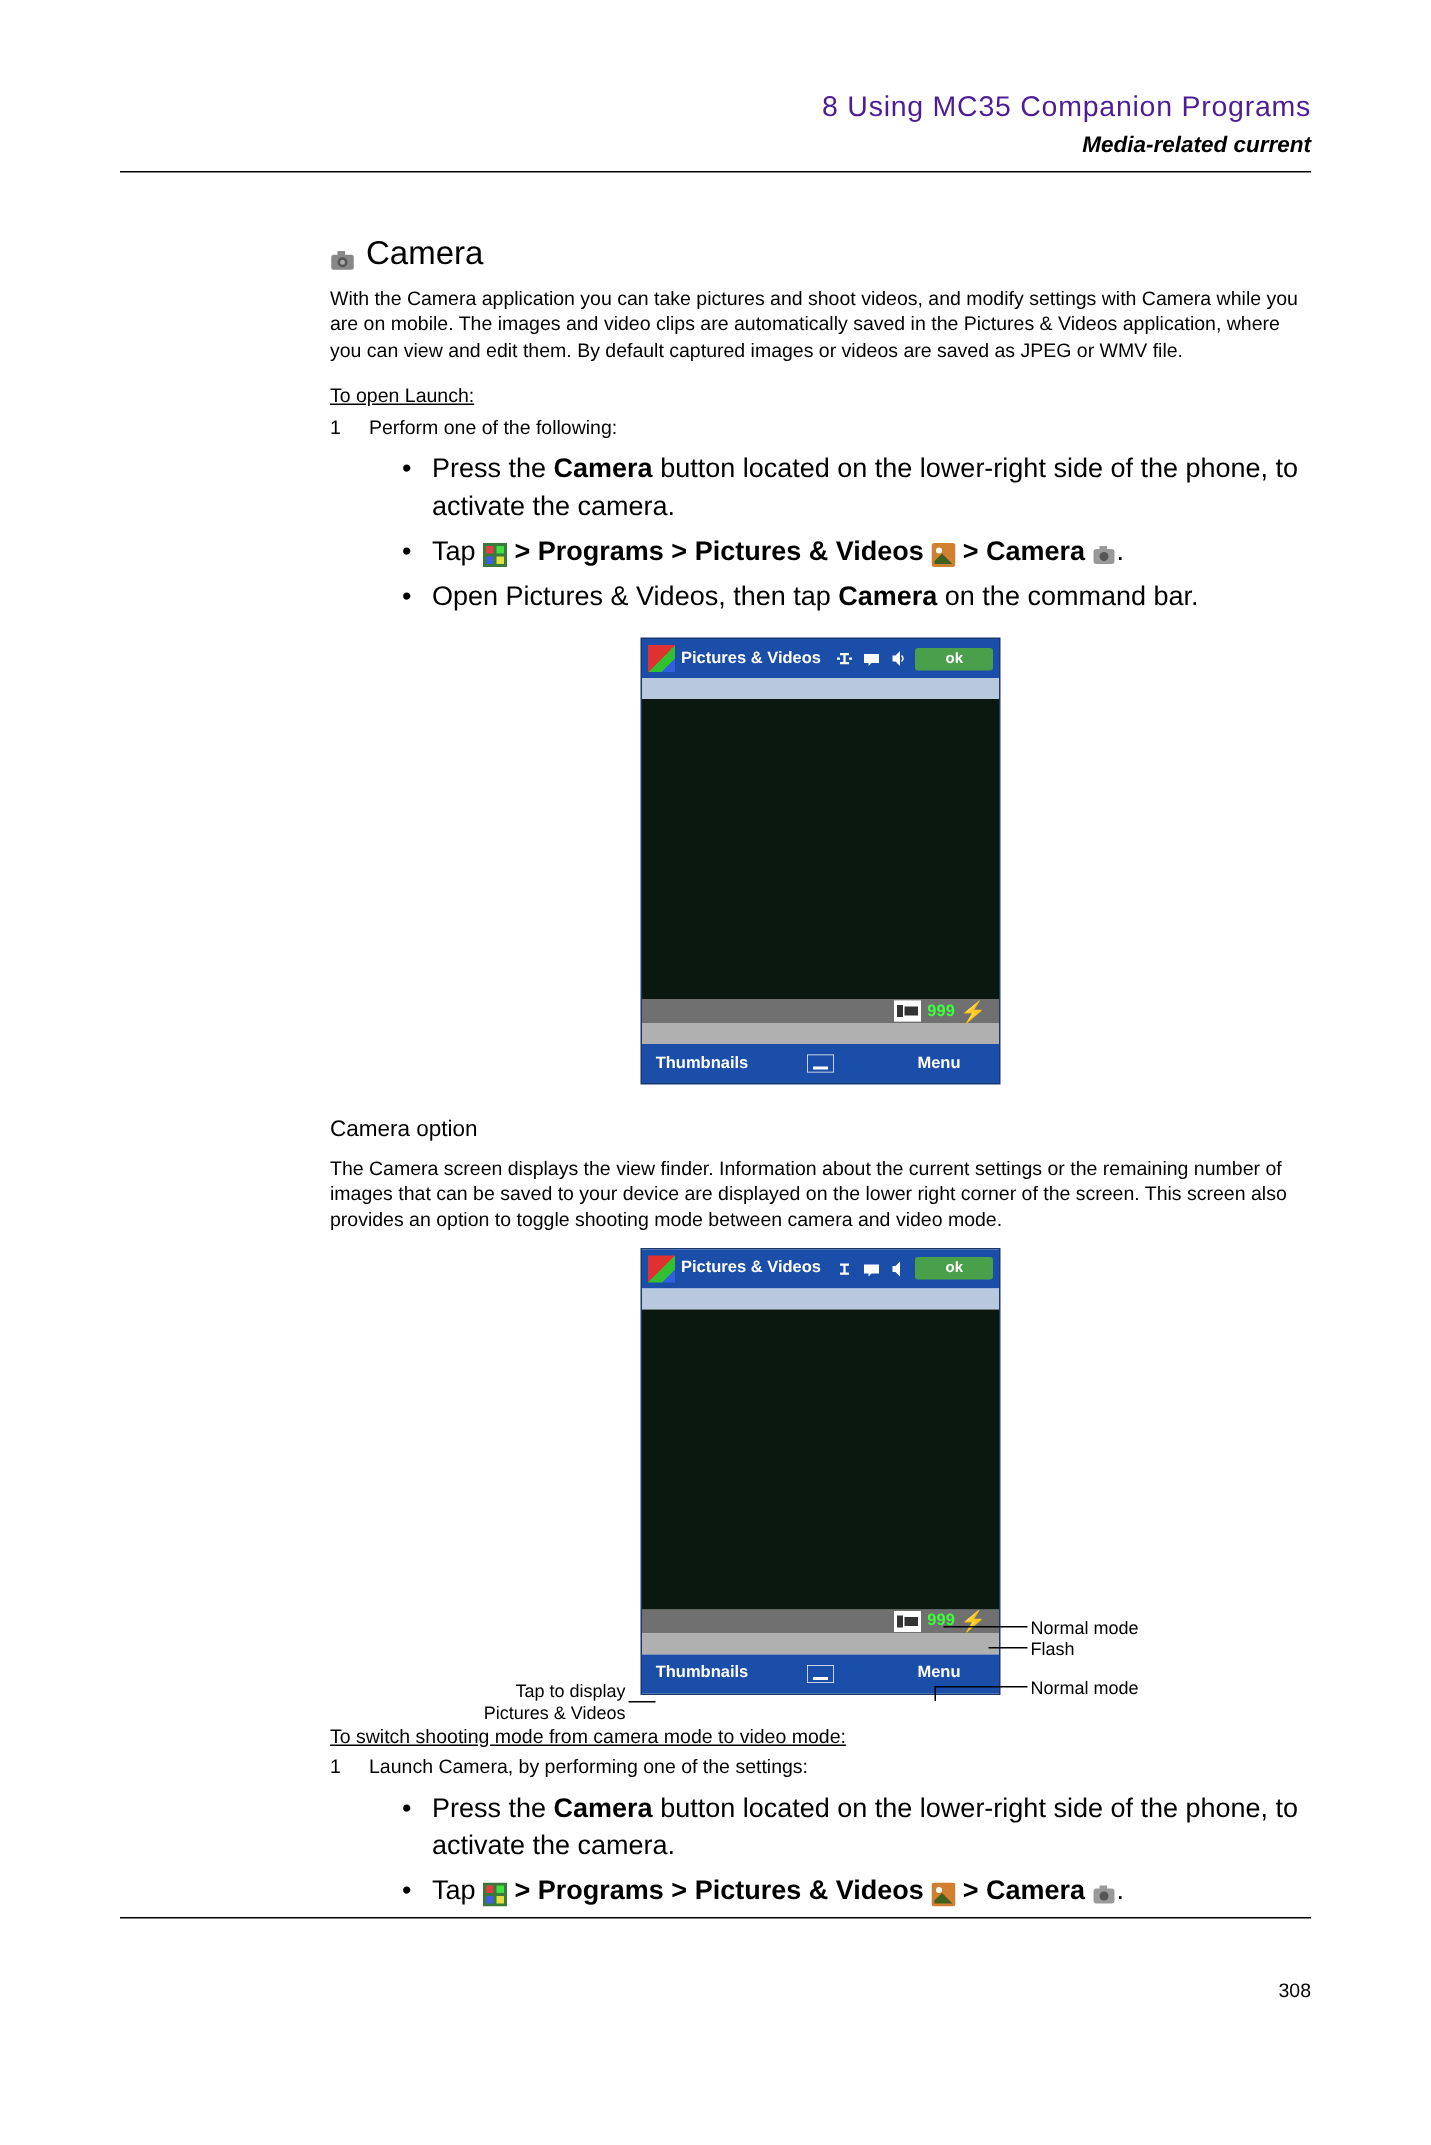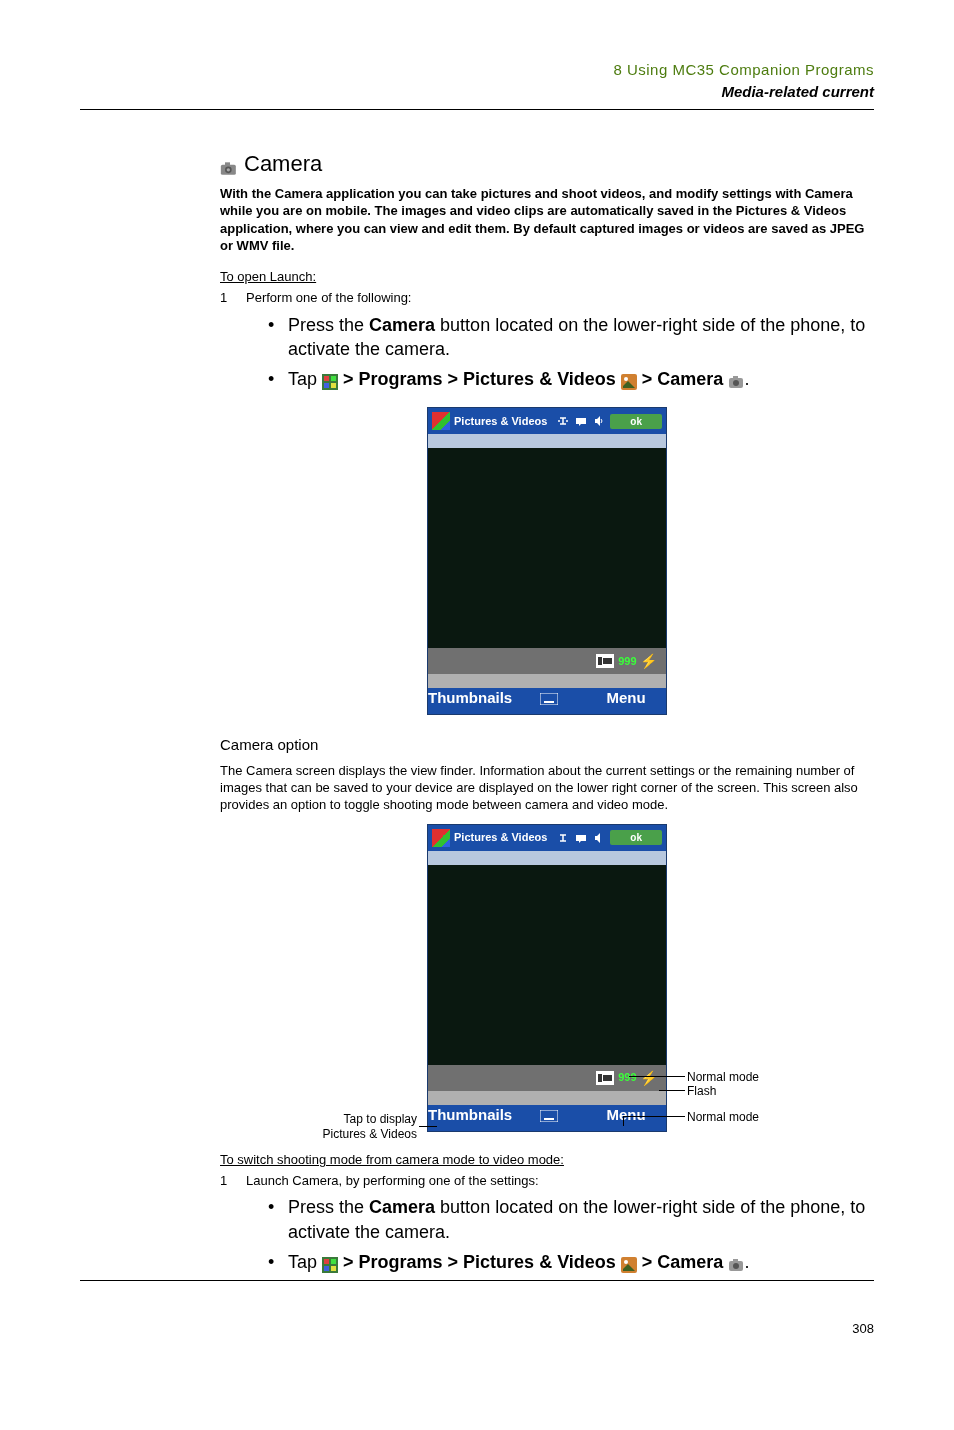--- a/index.html
+++ b/index.html
@@ -13,23 +13,23 @@
     line-height: 1.3;
   }
   .page {
     padding: 60px 80px 40px 80px;
   }
   .header {
     text-align: right;
     margin-bottom: 8px;
   }
   .header-chapter {
-    font-size: 15px;
+    font-size: 19px;
     letter-spacing: 0.5px;
-    color: #4d7c0f;
+    color: #4c1d95;
   }
   .header-section {
     font-size: 15px;
     font-weight: bold;
     font-style: italic;
     color: #000;
     margin-top: 2px;
   }
   .hr {
     border: none;
@@ -49,21 +49,20 @@
   }
   .camera-heading .icon-cam {
     display: inline-block;
     width: 20px;
     height: 16px;
   }
   .intro {
     font-size: 13px;
     line-height: 1.35;
     margin-bottom: 14px;
-    font-weight: bold;
   }
   .sub-underline {
     text-decoration: underline;
     font-size: 13px;
     margin-bottom: 4px;
     display: block;
   }
   .numlist {
     font-size: 13px;
     margin-bottom: 6px;
@@ -142,21 +141,21 @@
     background: #b8c8de;
     height: 14px;
   }
   .ss-viewport {
     background: #0a1810;
     height: 200px;
     position: relative;
   }
   .ss-statusbar {
     background: #707070;
-    height: 26px;
+    height: 16px;
     display: flex;
     align-items: center;
     justify-content: flex-end;
     padding-right: 8px;
     gap: 4px;
   }
   .ss-status-mode {
     width: 18px;
     height: 14px;
     background: #fff;
@@ -172,23 +171,23 @@
     font-size: 14px;
   }
   .ss-gap {
     background: #b0b0b0;
     height: 14px;
   }
   .ss-menubar {
     background: #1a4ea8;
     height: 26px;
     display: flex;
-    align-items: flex-start;
+    align-items: center;
     color: #fff;
-    font-size: 15px;
+    font-size: 11px;
     font-weight: bold;
   }
   .ss-menubar .m-left {
     flex: 0 0 80px;
     text-align: center;
   }
   .ss-menubar .m-center {
     flex: 1;
     text-align: center;
   }
@@ -278,20 +277,23 @@
               <rect x="9" y="9" width="5" height="5" fill="#e0e040"></rect>
             </svg></span><strong> &gt; Programs &gt; Pictures &amp; Videos </strong><span class="inline-icon"><svg viewBox="0 0 16 16">
               <rect width="16" height="16" fill="#d08030" rx="2"></rect>
               <circle cx="5" cy="5" r="2" fill="#fff"></circle>
               <path d="M2 12 L7 7 L14 14 L2 14 Z" fill="#406020"></path>
             </svg></span><strong> &gt; Camera </strong><span class="inline-icon"><svg viewBox="0 0 16 16">
               <rect x="1" y="4" width="14" height="10" rx="2" fill="#999"></rect>
               <circle cx="8" cy="9" r="3" fill="#555"></circle>
               <rect x="5" y="2" width="5" height="3" fill="#999"></rect>
             </svg></span>.
+      </li>
+      <li>
+        <span>Open Pictures &amp; Videos, then tap </span><strong>Camera</strong><span> on the command bar.</span>
       </li>
     </ul>
 
     <div class="screenshot-wrap">
       <div class="screenshot">
         <div class="ss-titlebar">
           <span class="flag"></span>
           <span>Pictures &amp; Videos</span>
           <span class="spacer"></span>
           <span class="tray-icon">

